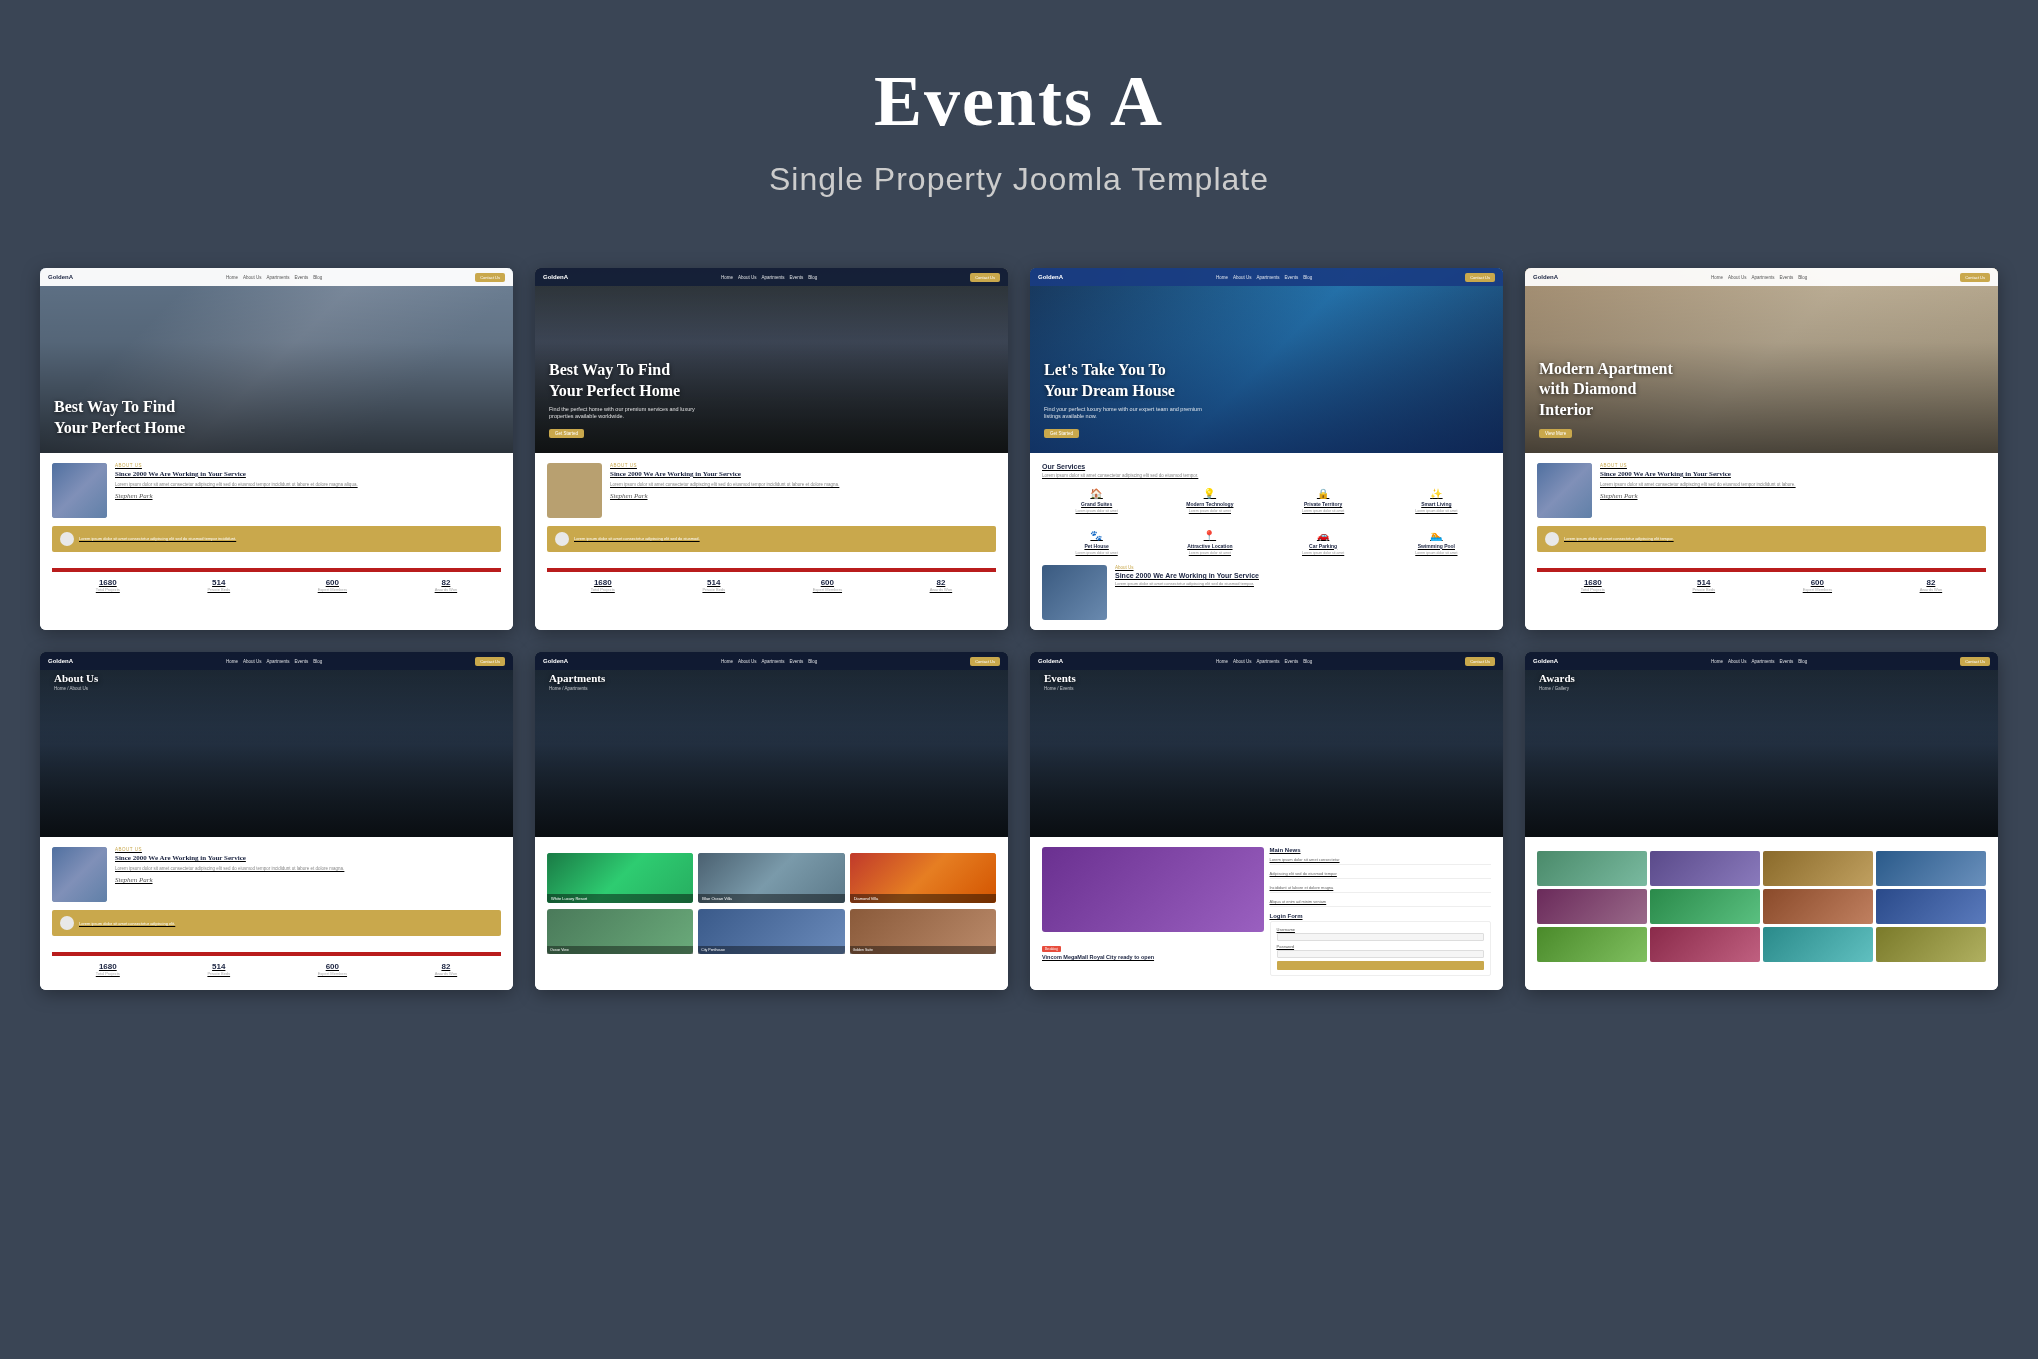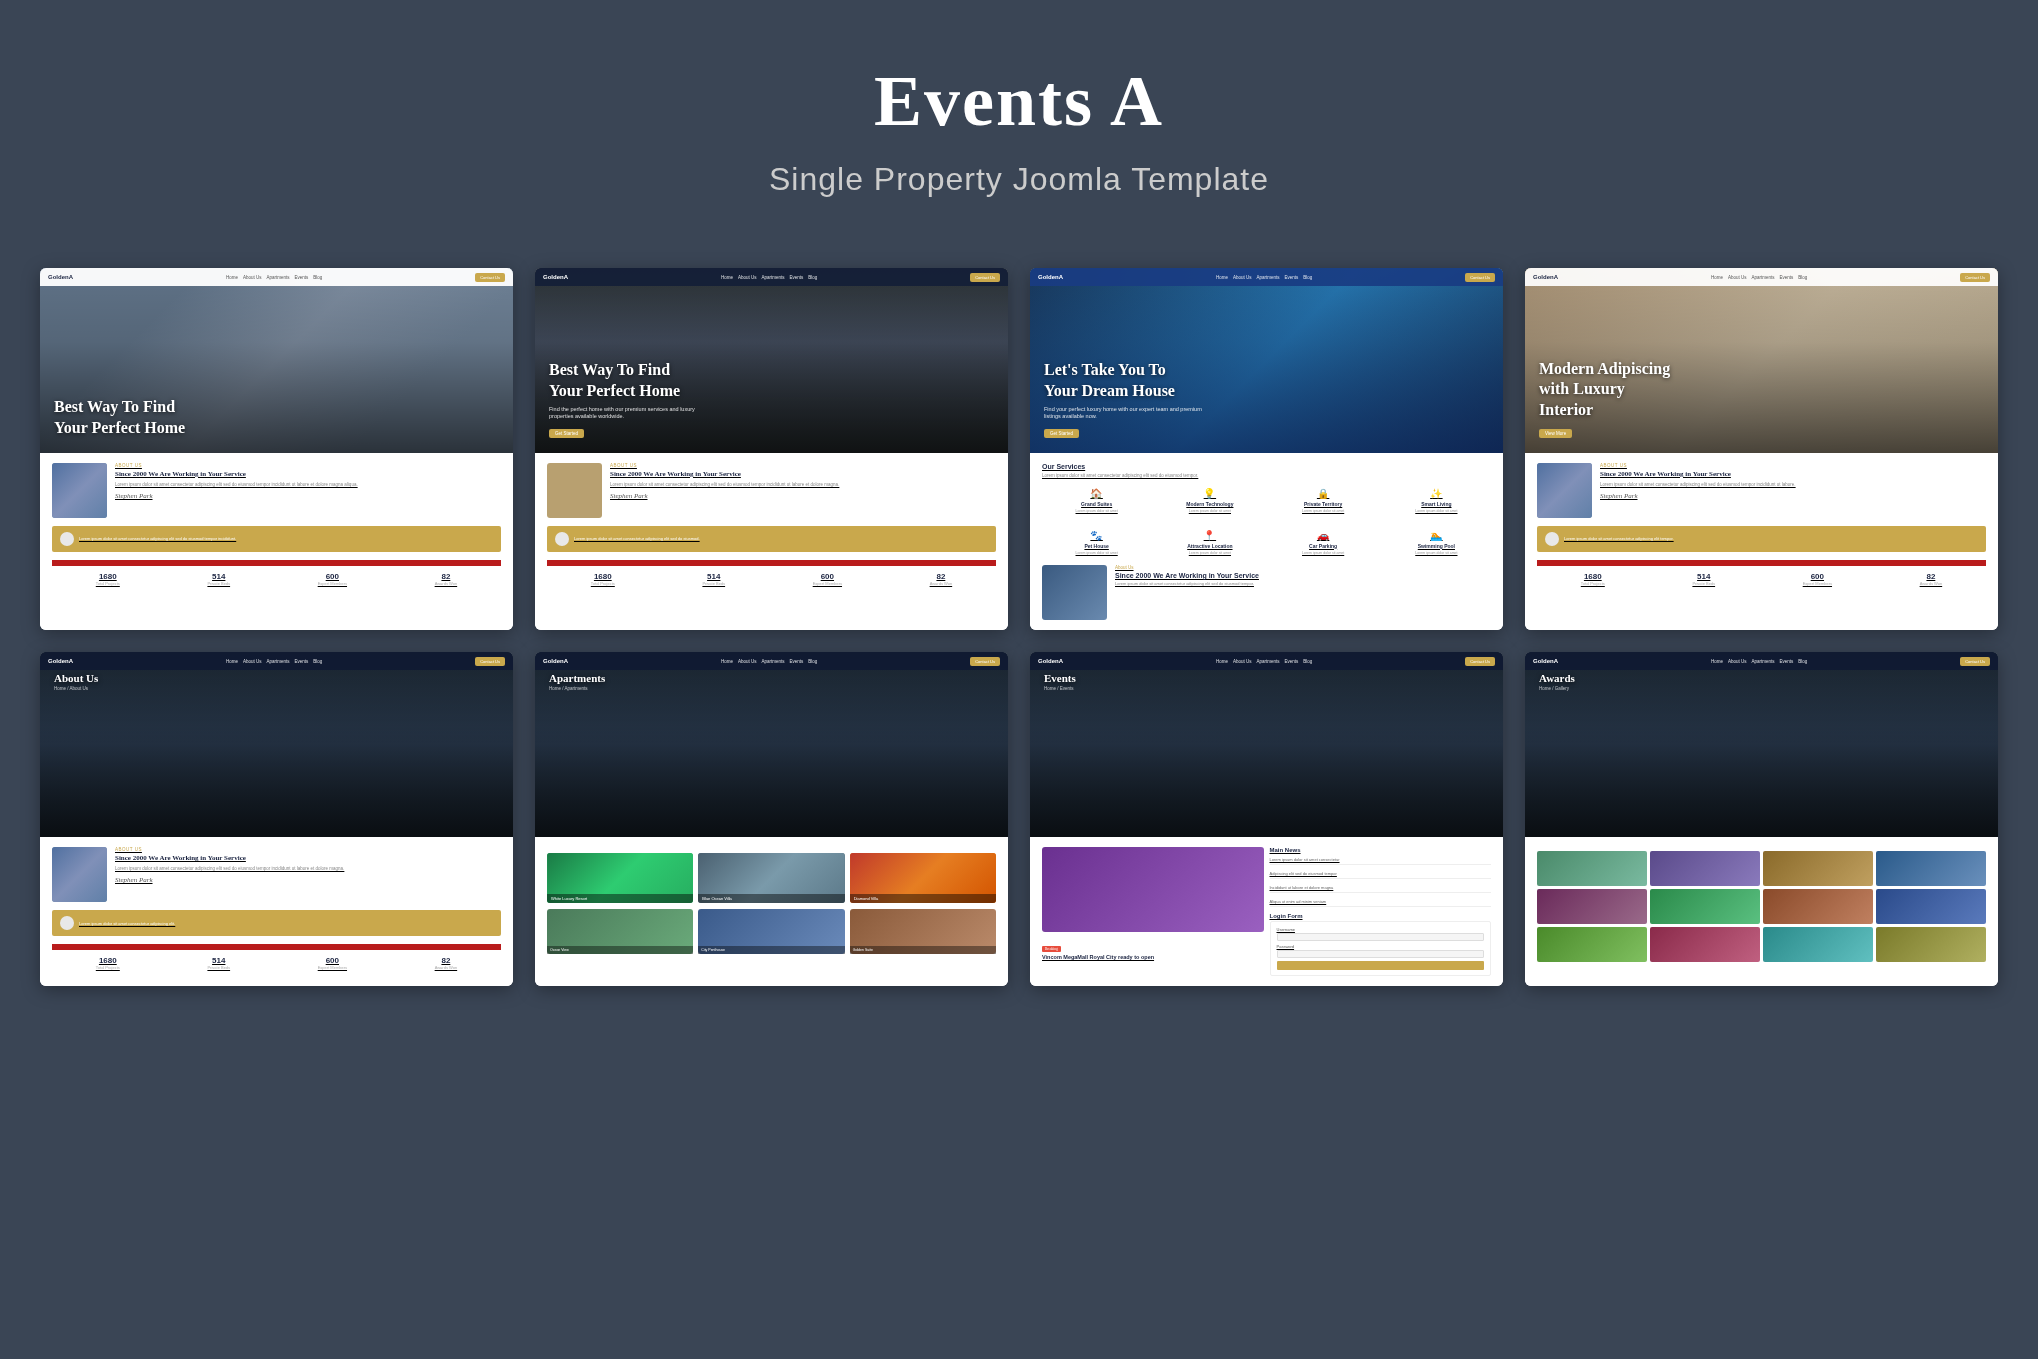--- a/index.html
+++ b/index.html
@@ -212,22 +212,22 @@
       font-size: 4px;
       color: #fff;
       line-height: 1.3;
       font-family: Arial, sans-serif;
     }
 
     .card-stats {
       display: flex;
       justify-content: space-around;
       padding: 6px 0 4px;
-      border-top: 6px solid #b91c1c;
-      margin-top: 8px;
+      border-top: 4px solid #b91c1c;
+      margin-top: 16px;
     }
     .card-stats .stat-item {
       text-align: center;
     }
     .card-stats .stat-num {
       font-size: 8px;
       font-weight: 700;
       color: #1a2340;
       font-family: Arial, sans-serif;
     }
@@ -675,21 +675,21 @@
         <div class="card-navbar-links">
           <span style="color:#555;">Home</span>
           <span style="color:#555;">About Us</span>
           <span style="color:#555;">Apartments</span>
           <span style="color:#555;">Events</span>
           <span style="color:#555;">Blog</span>
         </div>
         <span class="card-navbar-btn">Contact Us</span>
       </div>
       <div class="card-hero-text">
-        <h2>Modern Adipiscing with Luxury Interior</h2>
+        <h2>Modern Apartment with Diamond Interior</h2>
         <span class="hero-btn">View More</span>
       </div>
     </div>
     <div class="card-body">
       <div class="card-about-row">
         <div class="card-about-img">
           <div class="card-about-img-inner bg-glass"></div>
         </div>
         <div class="card-about-content">
           <div class="label-small">About Us</div>

